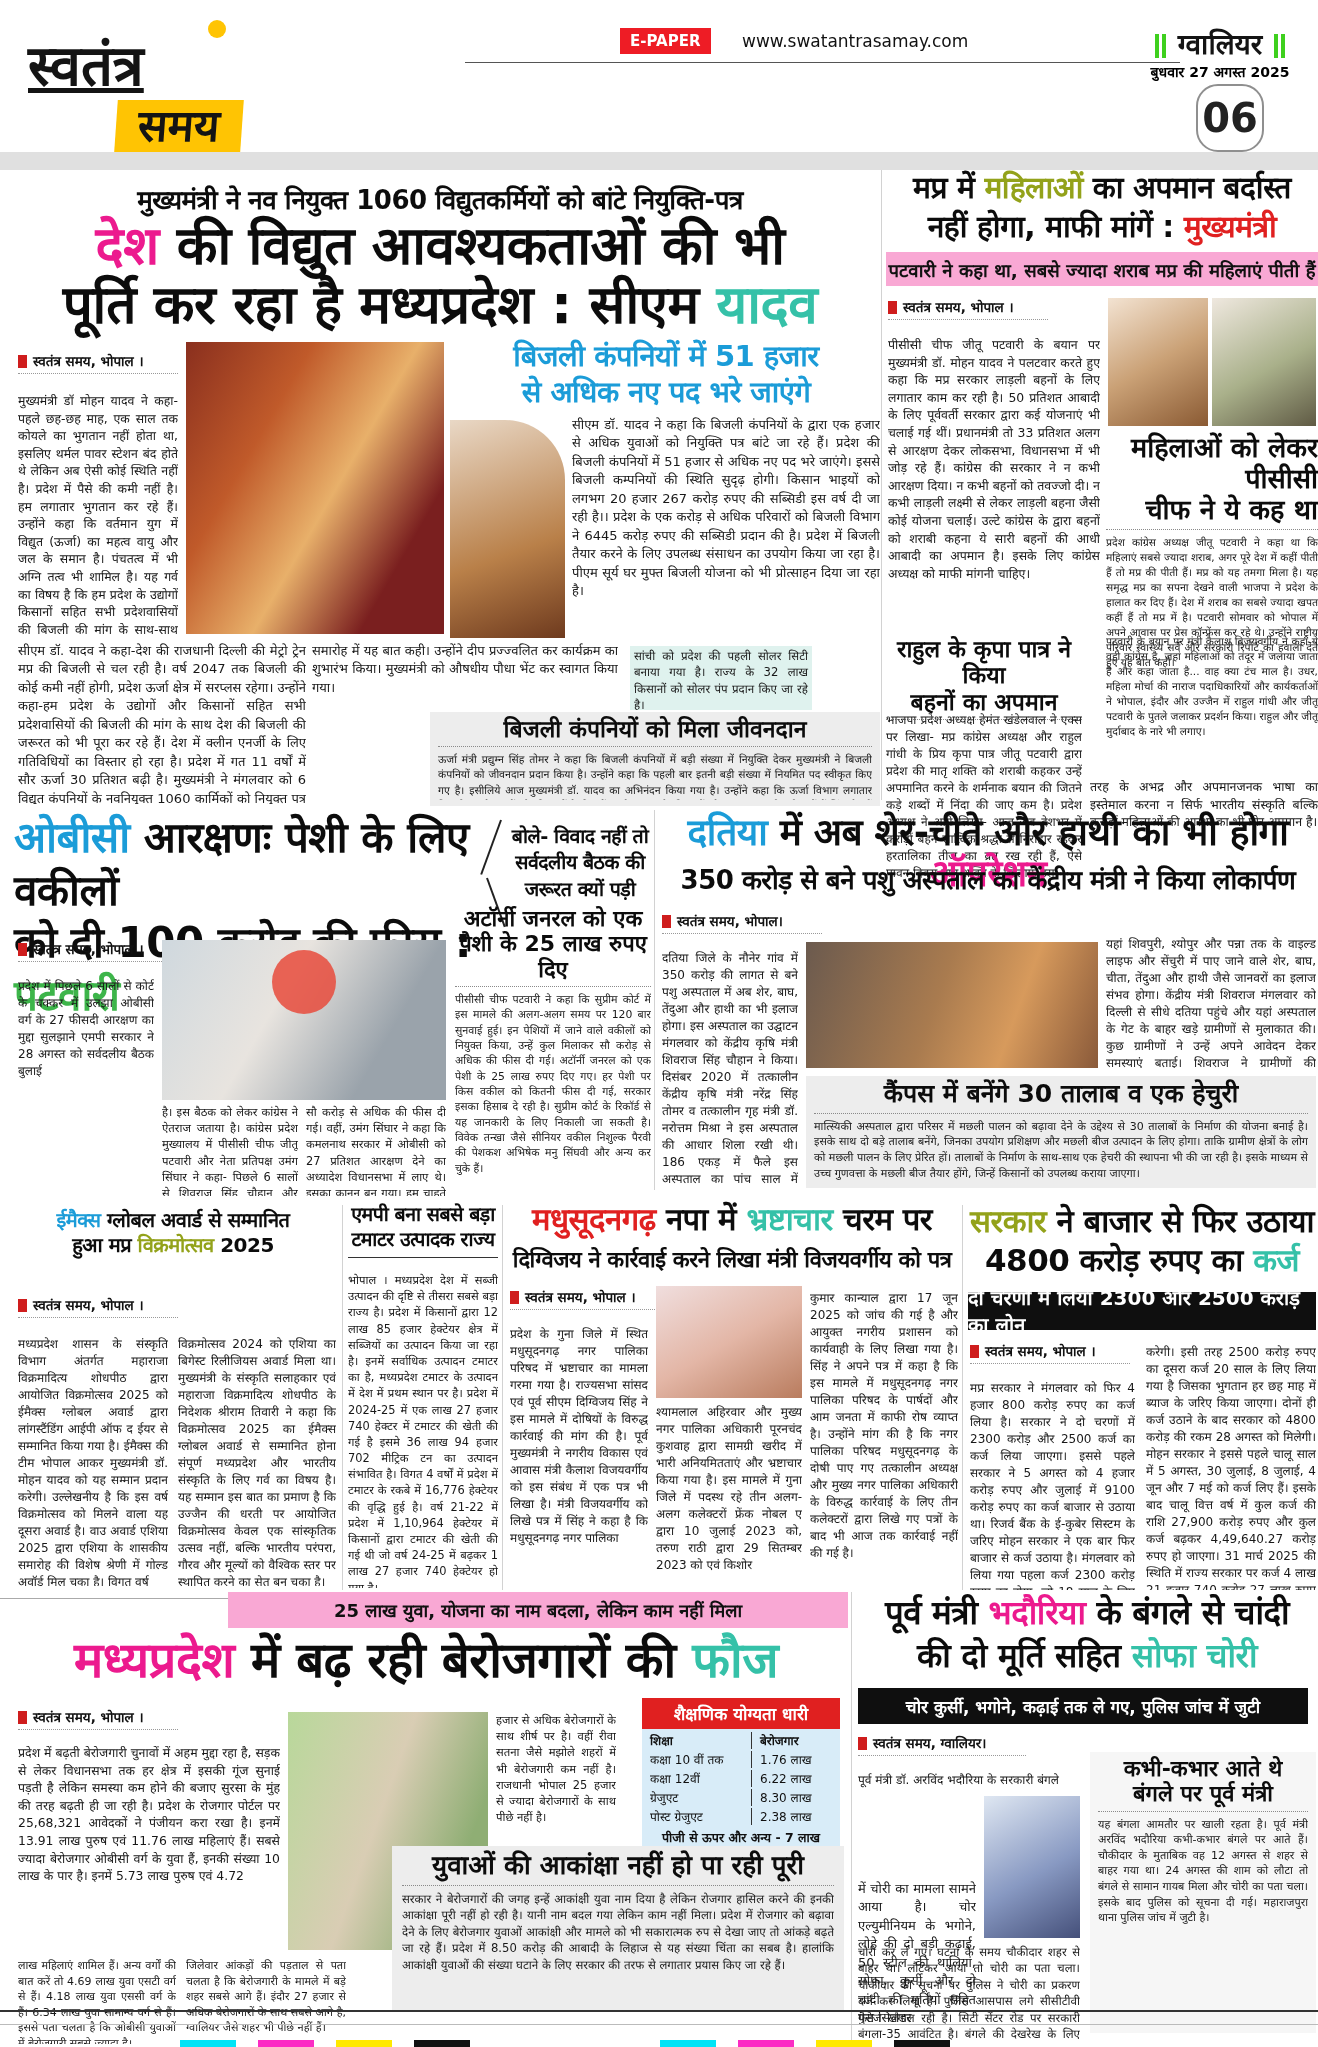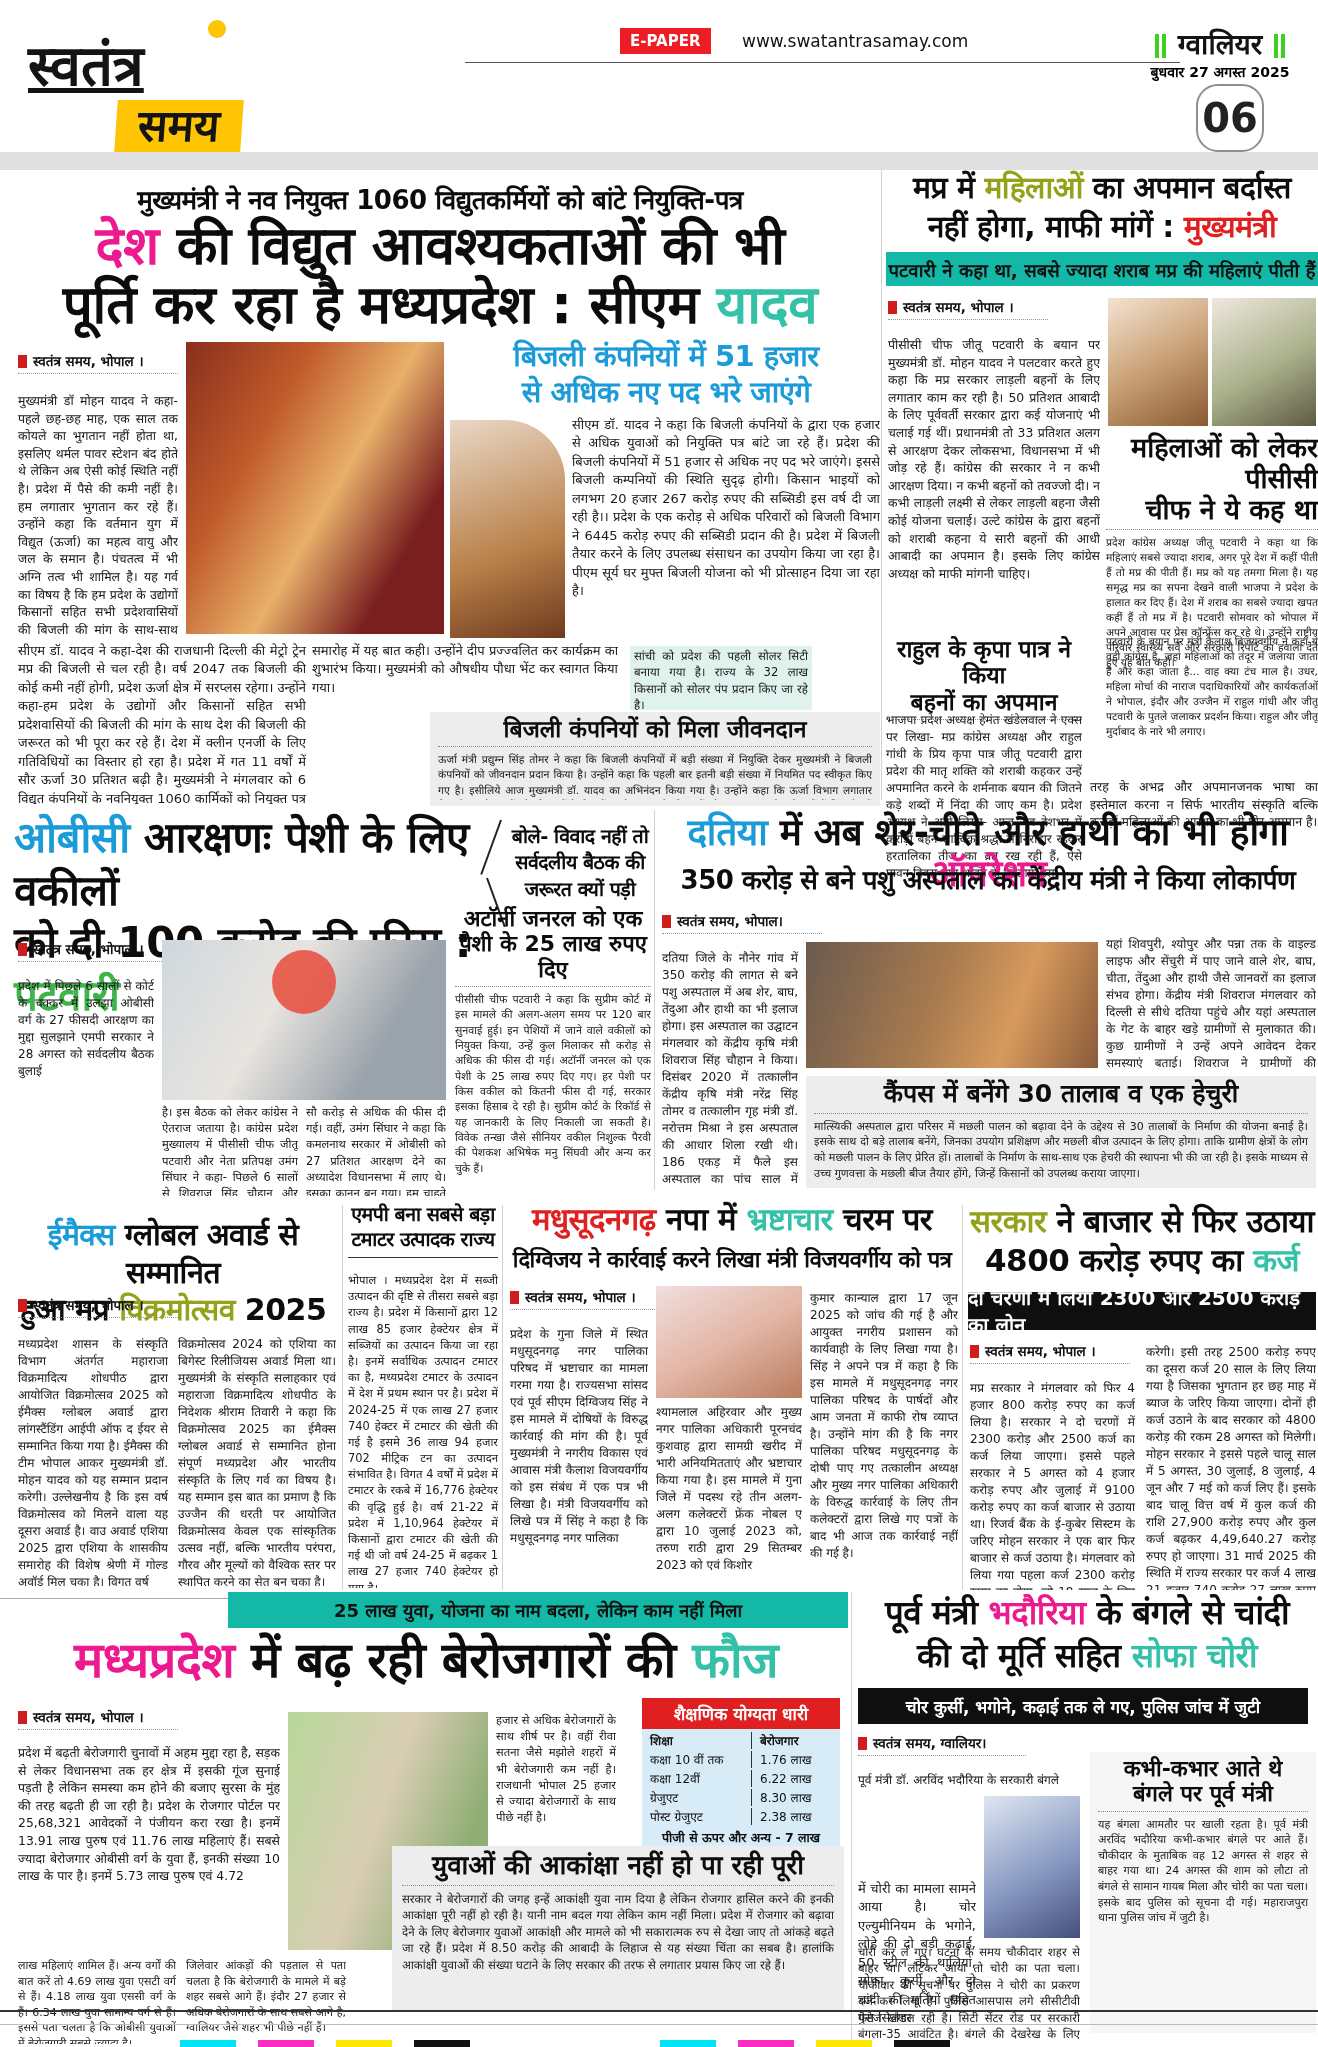--- a/index.html
+++ b/index.html
@@ -7,21 +7,21 @@
   #page{position:relative;width:1318px;height:2047px;background:#fff;overflow:hidden;}
   .abs{position:absolute;}
   .center{text-align:center;}
   .hl{font-weight:800;color:#0c0c0c;letter-spacing:-0.5px;line-height:1.12;}
   .txt{font-size:12.5px;line-height:1.42;text-align:justify;color:#181818;overflow:hidden;}
   .byline{font-size:13.5px;font-weight:700;color:#111;border-bottom:1px dotted #999;padding-bottom:3px;display:flex;align-items:center;gap:6px;}
   .bysq{width:9px;height:13px;background:#cf1d1d;display:inline-block;flex:0 0 auto;}
   .box-hl{font-weight:800;text-align:center;color:#0c0c0c;border-bottom:1px dotted #8a8a8a;padding-bottom:4px;margin-bottom:5px;line-height:1.15;}
   .graybox{background:#ededed;}
   .strap-black{background:#0f0f0f;color:#fff;font-weight:700;display:flex;align-items:center;justify-content:center;}
-  .strap-gray{background:#14b8a6;color:#111;font-weight:700;display:flex;align-items:center;justify-content:center;}
+  .strap-gray{background:#f9a8d4;color:#111;font-weight:700;display:flex;align-items:center;justify-content:center;}
   .photo{background:#ccc;}
   .c-pink{color:#ec1a8e;}
   .c-teal{color:#35c1a8;}
   .c-blue{color:#1b9cd8;}
   .c-olive{color:#93a21a;}
   .c-red{color:#e02020;}
   .c-green{color:#3db54a;}
   .vline{width:1px;background:#d2d2d2;}
   .slash{width:2px;background:#222;transform:rotate(20deg);transform-origin:top;}
   .pgcircle{border:2px solid #8f8f8f;border-radius:22px;display:flex;align-items:center;justify-content:center;font-size:40px;font-weight:700;color:#222;}
@@ -163,21 +163,21 @@
       <div class="box-hl" style="font-size:25px;">कैंपस में बनेंगे 30 तालाब व एक हेचुरी</div>
       <div class="txt" style="font-size:11px;height:62px;">मात्स्यिकी अस्पताल द्वारा परिसर में मछली पालन को बढ़ावा देने के उद्देश्य से 30 तालाबों के निर्माण की योजना बनाई है। इसके साथ दो बड़े तालाब बनेंगे, जिनका उपयोग प्रशिक्षण और मछली बीज उत्पादन के लिए होगा। ताकि ग्रामीण क्षेत्रों के लोग को मछली पालन के लिए प्रेरित हों। तालाबों के निर्माण के साथ-साथ एक हेचरी की स्थापना भी की जा रही है। इसके माध्यम से उच्च गुणवत्ता के मछली बीज तैयार होंगे, जिन्हें किसानों को उपलब्ध कराया जाएगा।</div>
     </div>
   </div>
 
   <div class="abs vline" style="left:342px;top:1205px;height:385px;"></div>
   <div class="abs vline" style="left:502px;top:1205px;height:385px;"></div>
   <div class="abs vline" style="left:962px;top:1205px;height:385px;"></div>
 
   <div>
-    <div class="abs hl center" style="left:8px;top:1208px;width:330px;font-size:30px;line-height:1.25;margin-top:8px;">
+    <div class="abs hl center" style="left:8px;top:1208px;width:330px;font-size:20px;line-height:1.25;">
       <span class="c-blue">ईमैक्स</span><span> ग्लोबल अवार्ड से सम्मानित</span><br>
       <span>हुआ मप्र </span><span class="c-olive">विक्रमोत्सव</span><span> 2025</span>
     </div>
     <div class="abs byline" style="left:18px;top:1296px;width:160px;">
         <span class="bysq"></span>
         <span>स्वतंत्र समय, भोपाल ।</span>
       </div>
     <div class="abs txt" style="left:18px;top:1336px;width:150px;height:250px;font-size:12px;">मध्यप्रदेश शासन के संस्कृति विभाग अंतर्गत महाराजा विक्रमादित्य शोधपीठ द्वारा आयोजित विक्रमोत्सव 2025 को ईमैक्स ग्लोबल अवार्ड द्वारा लांगस्टैंडिंग आईपी ऑफ द ईयर से सम्मानित किया गया है। ईमैक्स की टीम भोपाल आकर मुख्यमंत्री डॉ. मोहन यादव को यह सम्मान प्रदान करेगी। उल्लेखनीय है कि इस वर्ष विक्रमोत्सव को मिलने वाला यह दूसरा अवार्ड है। वाउ अवार्ड एशिया 2025 द्वारा एशिया के शासकीय समारोह की विशेष श्रेणी में गोल्ड अवॉर्ड मिल चुका है। विगत वर्ष</div>
     <div class="abs txt" style="left:178px;top:1336px;width:158px;height:250px;font-size:12px;">विक्रमोत्सव 2024 को एशिया का बिगेस्ट रिलीजियस अवार्ड मिला था। मुख्यमंत्री के संस्कृति सलाहकार एवं महाराजा विक्रमादित्य शोधपीठ के निदेशक श्रीराम तिवारी ने कहा कि विक्रमोत्सव 2025 का ईमैक्स ग्लोबल अवार्ड से सम्मानित होना संपूर्ण मध्यप्रदेश और भारतीय संस्कृति के लिए गर्व का विषय है। यह सम्मान इस बात का प्रमाण है कि उज्जैन की धरती पर आयोजित विक्रमोत्सव केवल एक सांस्कृतिक उत्सव नहीं, बल्कि भारतीय परंपरा, गौरव और मूल्यों को वैश्विक स्तर पर स्थापित करने का सेतु बन चुका है।</div>
   </div>

